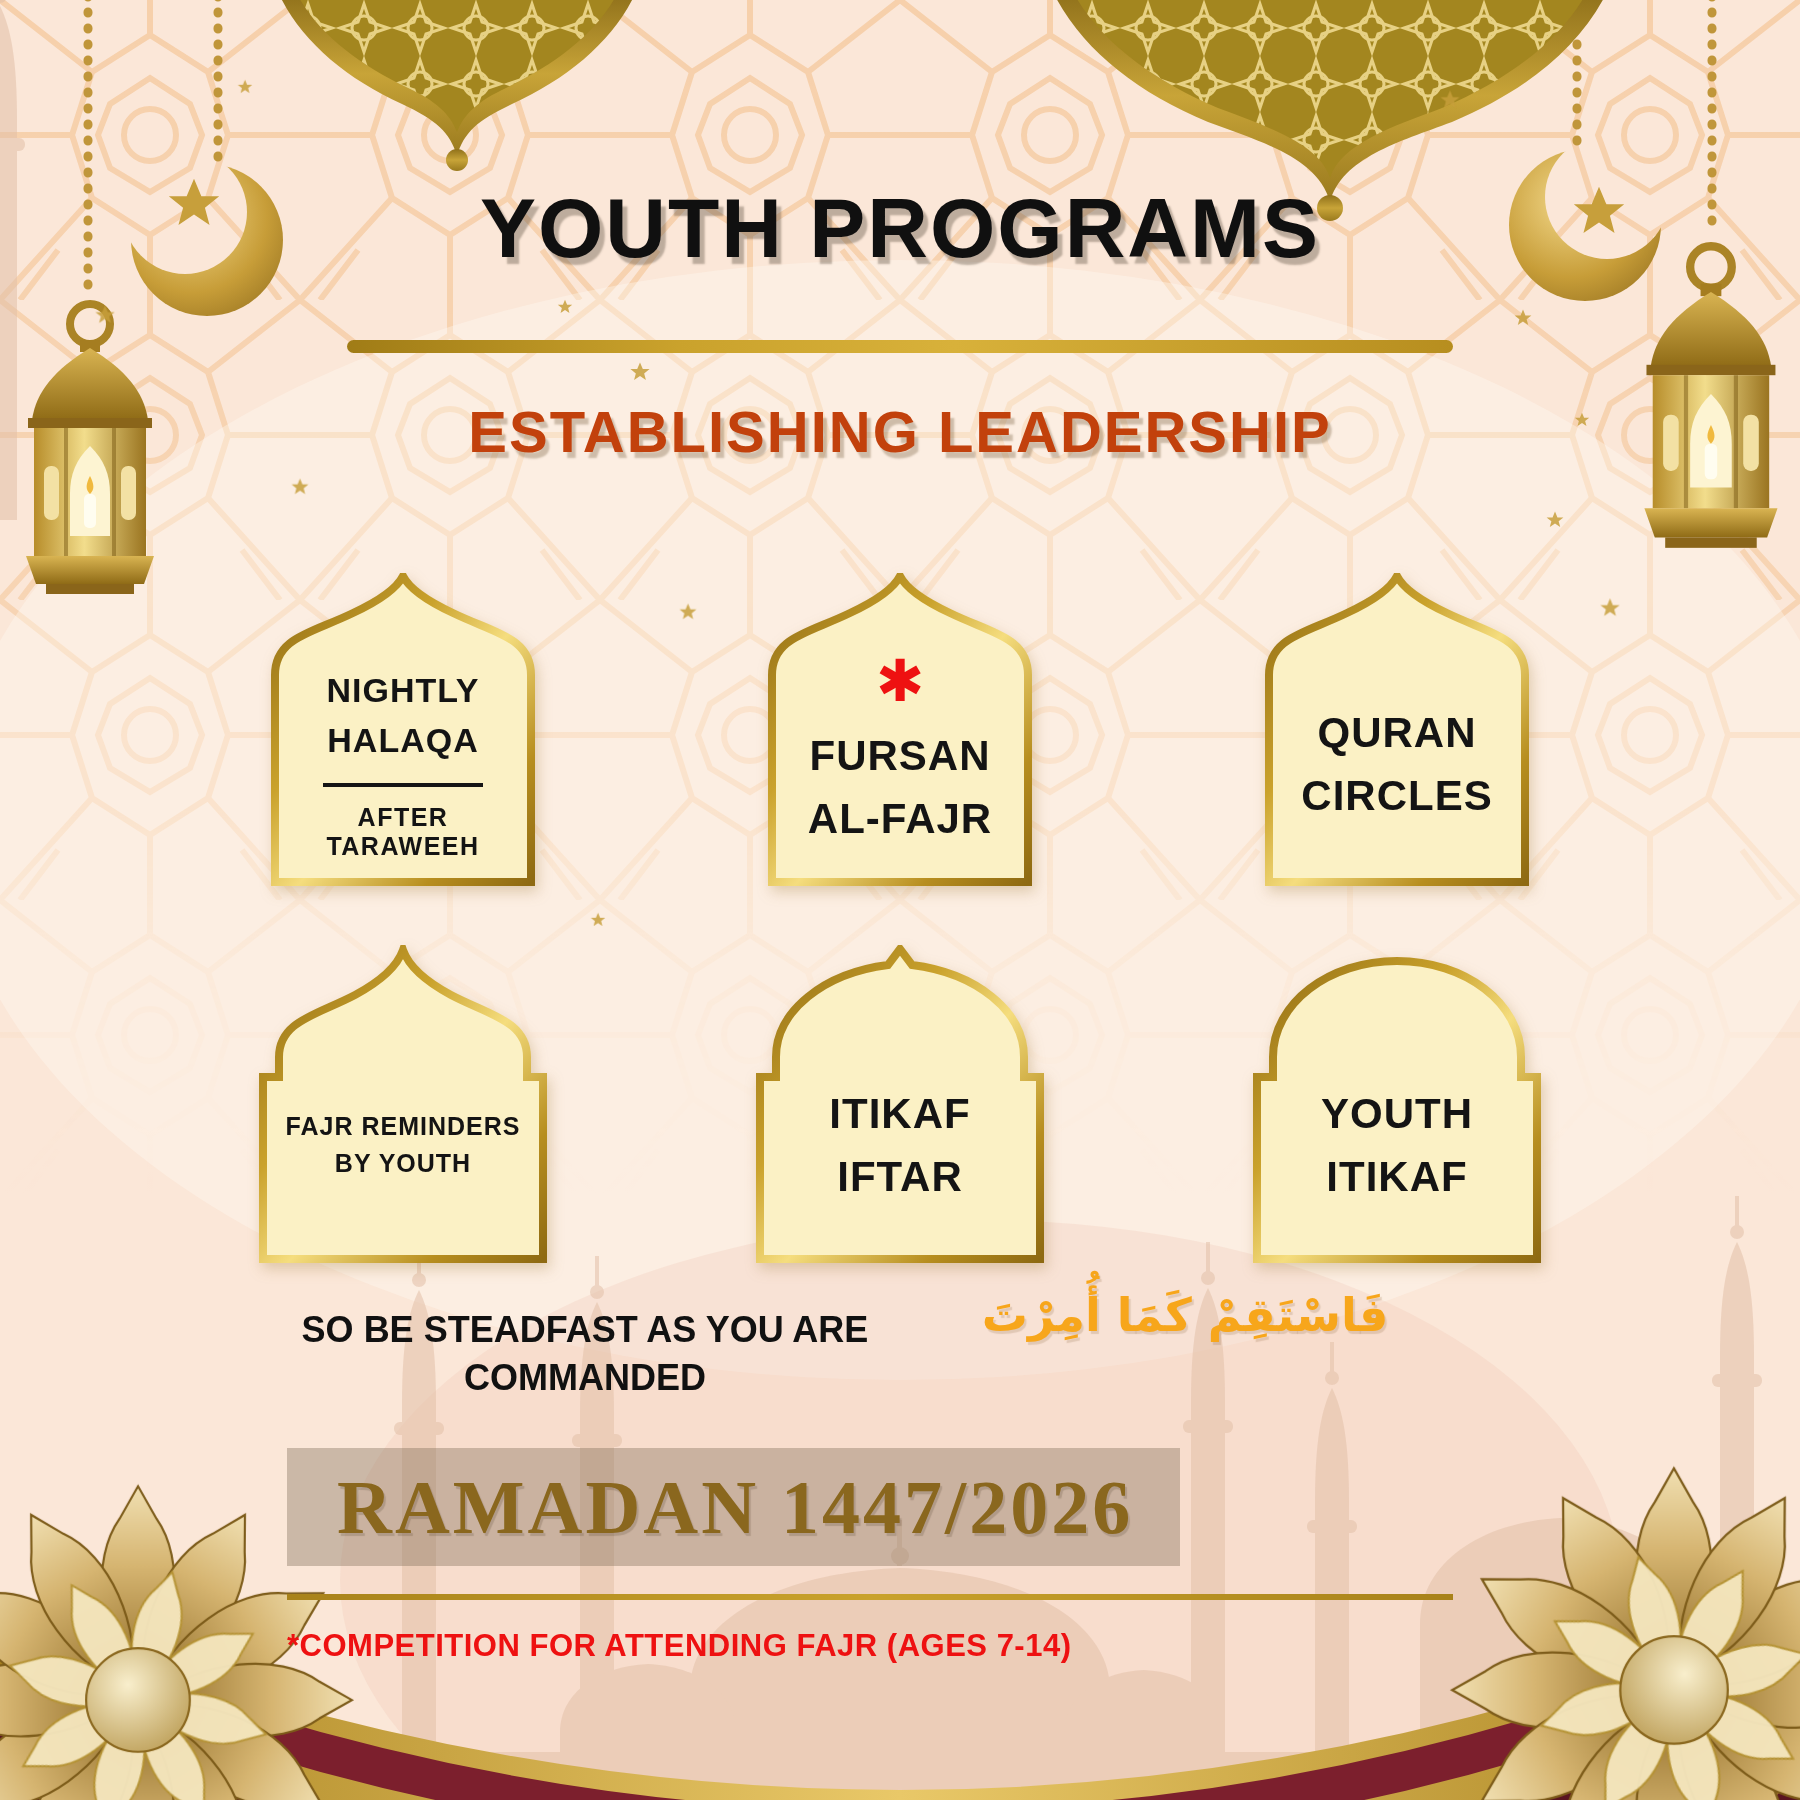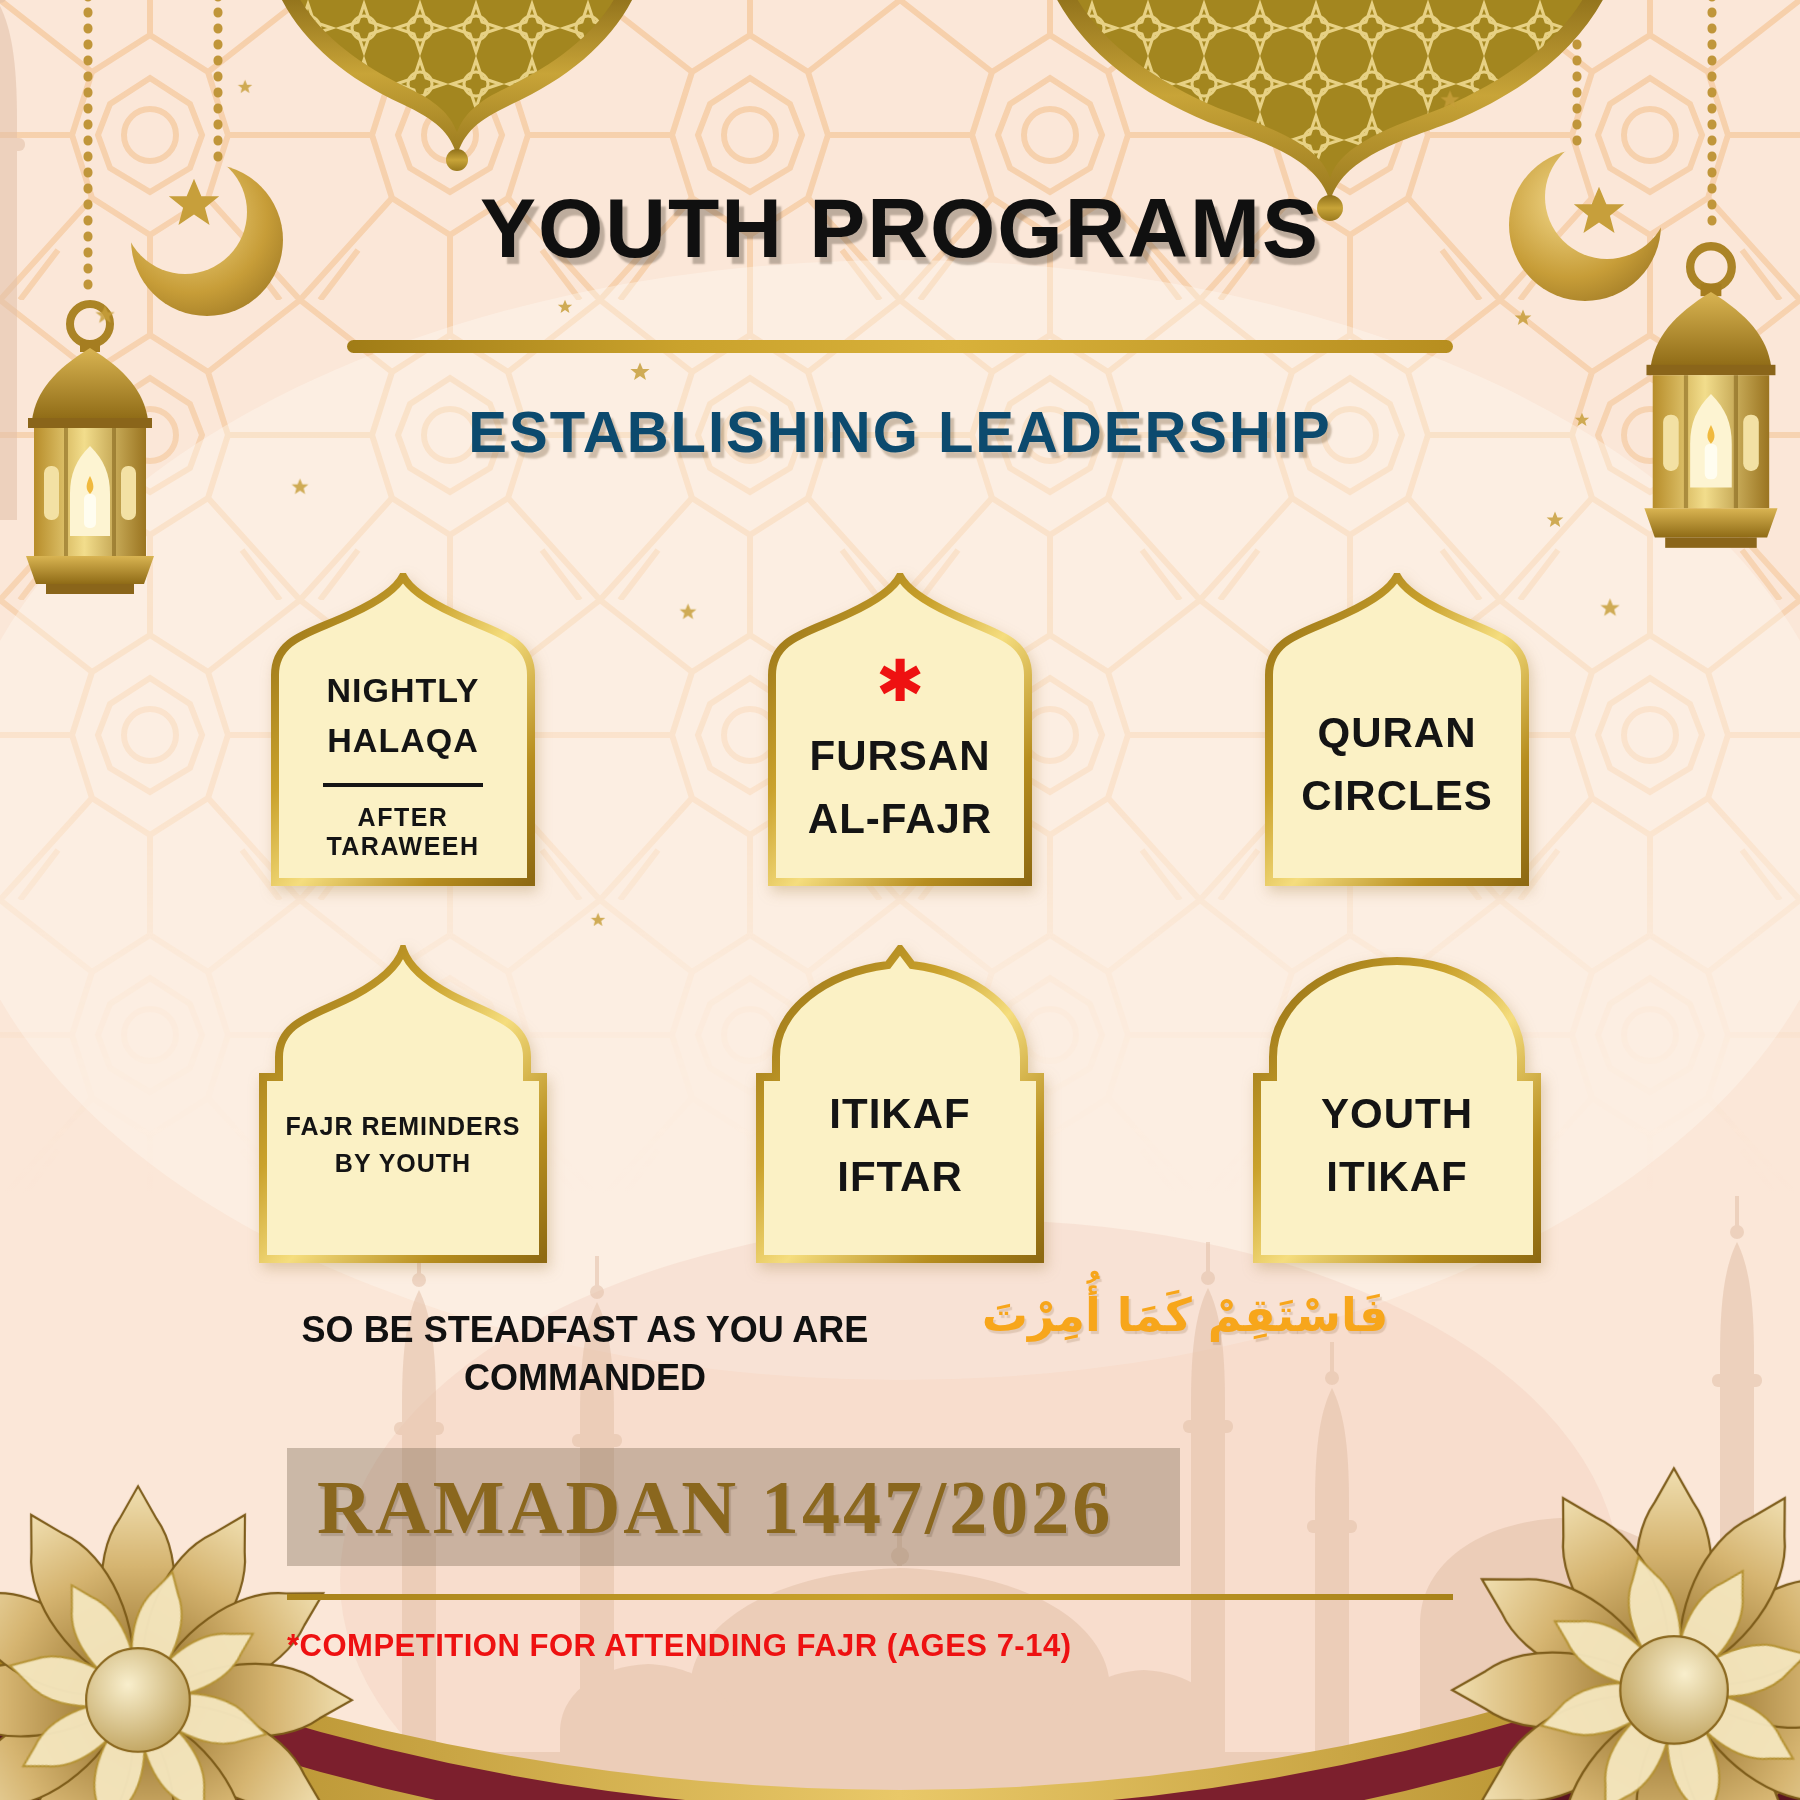--- a/index.html
+++ b/index.html
@@ -15,21 +15,21 @@
     left:0;top:180px;width:1800px;text-align:center;
     font-size:84px;font-weight:800;letter-spacing:2px;color:#101010;
     text-shadow:5px 7px 2px rgba(90,75,60,.38);
   }
   .divider{
     left:347px;top:340px;width:1106px;height:13px;border-radius:7px;
     background:linear-gradient(90deg,#a07c16,#caa22c 30%,#d8b13a 55%,#b78e1f);
   }
   .subtitle{
     left:0;top:398px;width:1800px;text-align:center;
-    font-size:58px;font-weight:800;letter-spacing:2px;color:#0c4a6e;
+    font-size:58px;font-weight:800;letter-spacing:2px;color:#c2410c;
     text-shadow:4px 6px 2px rgba(110,85,50,.32);
   }
 
   .card{position:absolute;z-index:2;}
   .card svg.shape{position:absolute;left:0;top:0;width:100%;height:100%;
     filter:drop-shadow(3px 6px 7px rgba(150,110,40,.28));}
   .card .card-text{
     position:absolute;left:8%;right:8%;top:26%;bottom:5%;
     display:flex;flex-direction:column;align-items:center;justify-content:center;
     text-align:center;color:#141414;
@@ -52,21 +52,21 @@
     text-shadow:2px 3px 1px rgba(120,85,40,.18);
   }
   .event-band{
     left:287px;top:1448px;width:893px;height:118px;
     background:rgba(125,107,87,.38);
     display:flex;align-items:center;
   }
   .event-text{
     font-family:"Liberation Serif","DejaVu Serif",serif;
     font-size:76px;font-weight:700;letter-spacing:3px;color:#8a671e;
-    padding-left:30px;white-space:nowrap;
+    padding-left:50px;white-space:nowrap;
     text-shadow:2px 3px 1px rgba(60,45,20,.18);
   }
   .event-underline{
     left:287px;top:1594px;width:1166px;height:6px;
     background:linear-gradient(90deg,#a8821a,#c9a22c 50%,#a8821a);
   }
   .footnote{
     left:287px;top:1628px;width:900px;text-align:left;
     font-size:31px;font-weight:800;letter-spacing:.5px;color:#ee1111;
   }

